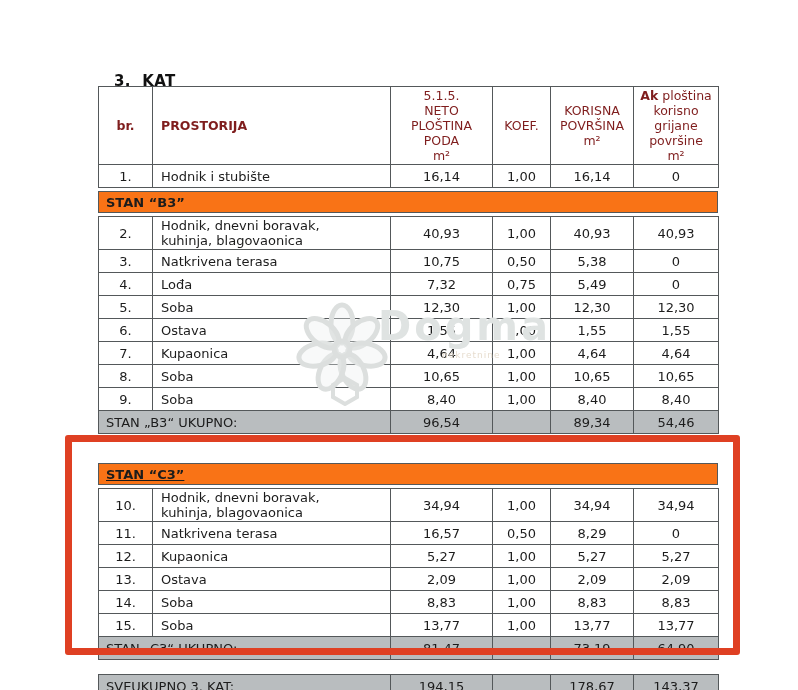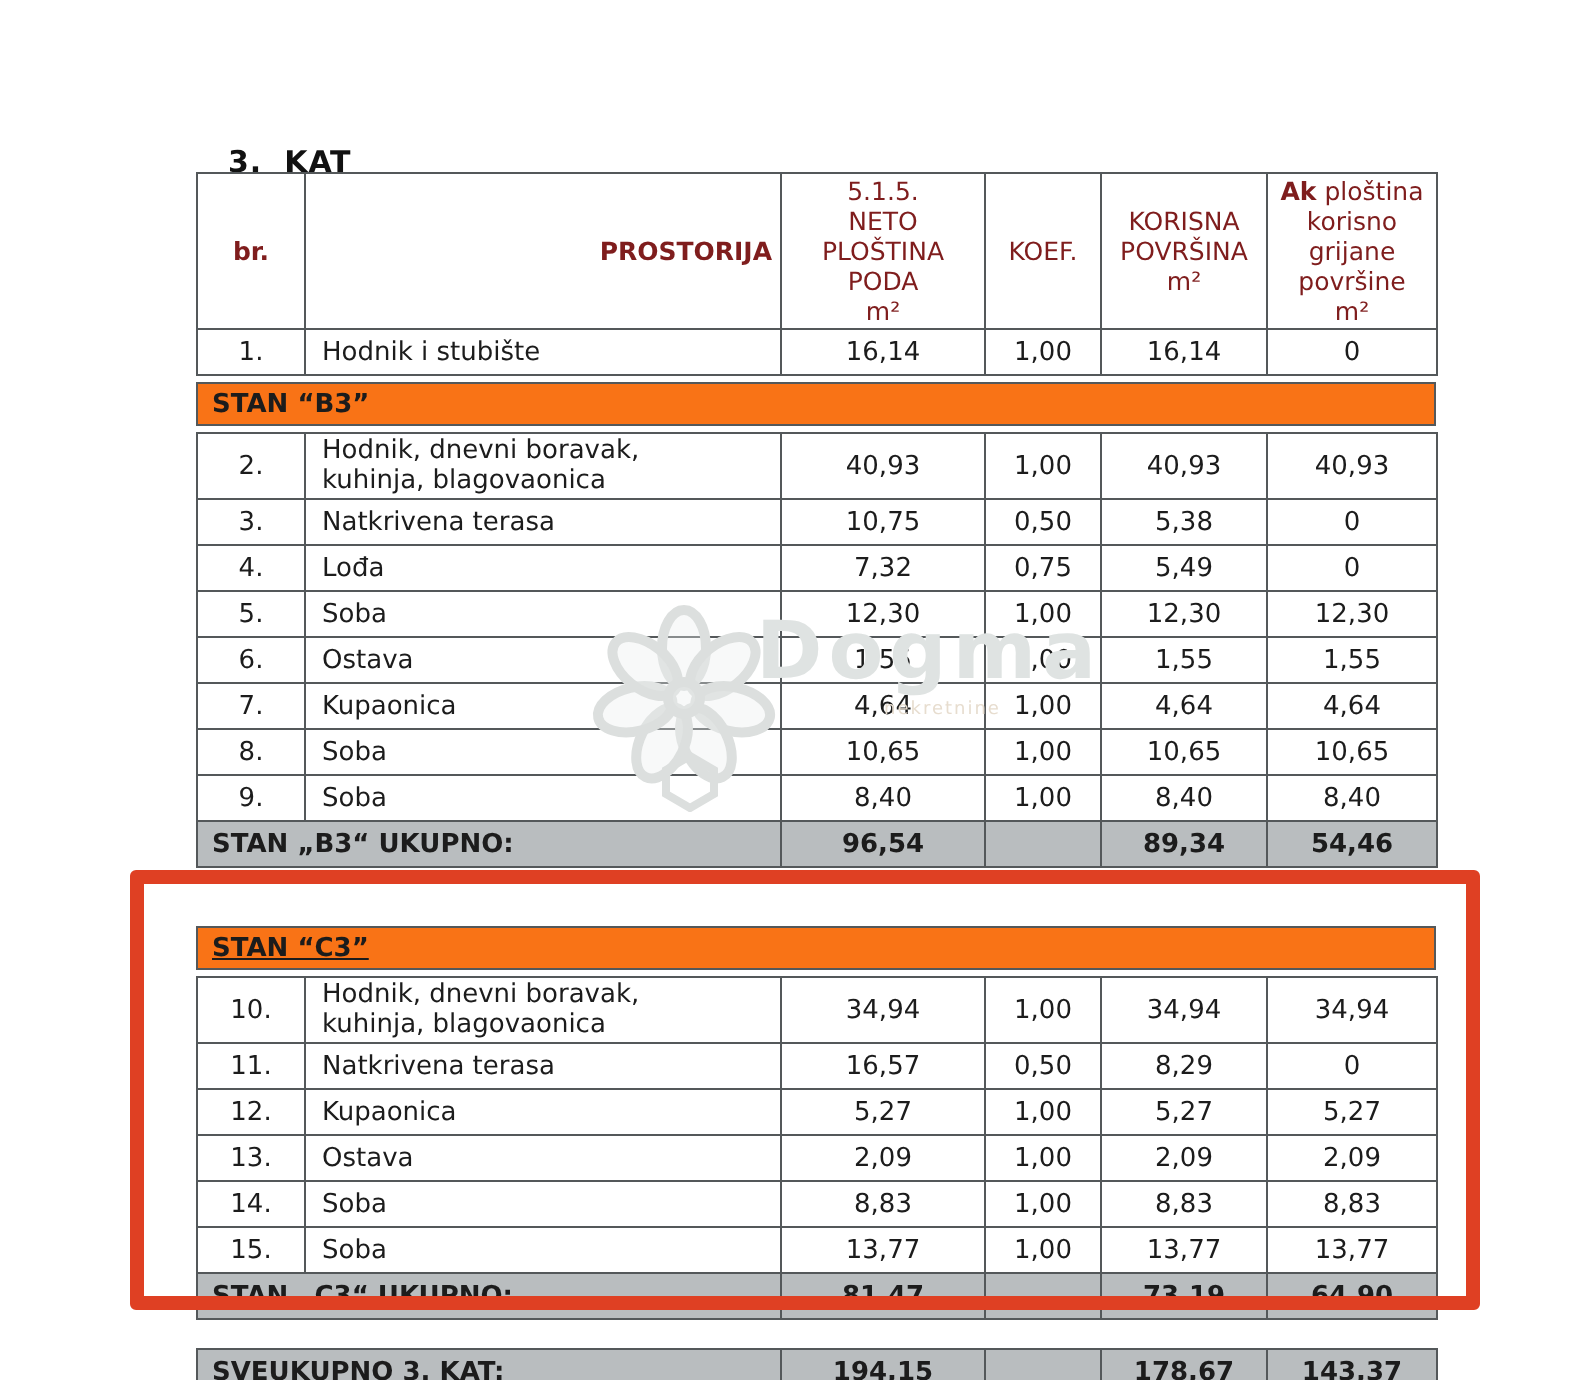--- a/index.html
+++ b/index.html
@@ -20,27 +20,27 @@
   .tbl,.tbl th,.tbl td{border:1px solid #54585a;}
   .tbl th,.tbl td{padding:1px 4px; background:transparent;}
   col.c-br{width:54px;} col.c-name{width:238px;} col.c-neto{width:102px;}
   col.c-koef{width:58px;} col.c-korisna{width:83px;} col.c-ak{width:85px;}
   thead th{
     height:70px; background:#babec0; font-weight:normal; font-size:12.5px;
     line-height:15px; text-align:center; vertical-align:middle; color:#7f1d1d;
   }
   th.pre{white-space:pre-line;}
   th.bold, .bold{font-weight:bold;}
-  th.left{text-align:right; padding-left:8px;}
+  th.left{text-align:left; padding-left:8px;}
   .tbl td{height:20px;}
   td.num{text-align:center;}
   td.name{text-align:left; padding-left:8px; white-space:pre-line; line-height:15px;}
   table.sec{margin-top:3px; margin-bottom:3px;}
   td.sec-label{height:18px; font-weight:bold; padding-left:7px; background:#f97316;}
-  tr.total td{background:#b9bdbf; font-weight:bold;}
+  tr.total td{background:#b9bdbf; font-weight:normal;}
   td.t-label{text-align:left; padding-left:7px;}
   table.gap-before{margin-top:29px;text-decoration:underline;}
   table.grand{margin-top:14px;}
   .red-rect{
     position:absolute; z-index:10; pointer-events:none;
     border:7px solid #df4023; border-radius:3px; background:transparent;
   }
   .watermark{position:absolute; left:292px; top:294px; width:250px; height:112px; z-index:5; pointer-events:none;}
   .wm-brand{
     position:absolute; left:86px; top:12px; font-size:40px; font-weight:bold;

